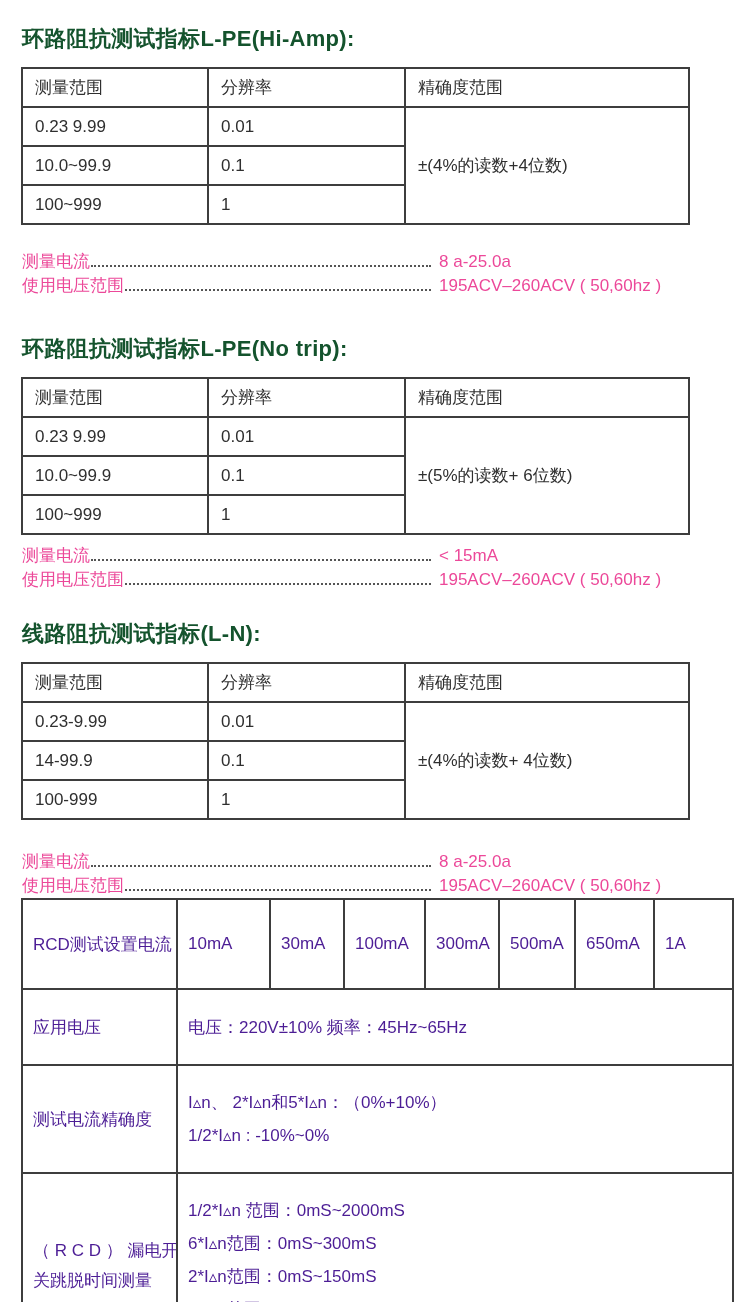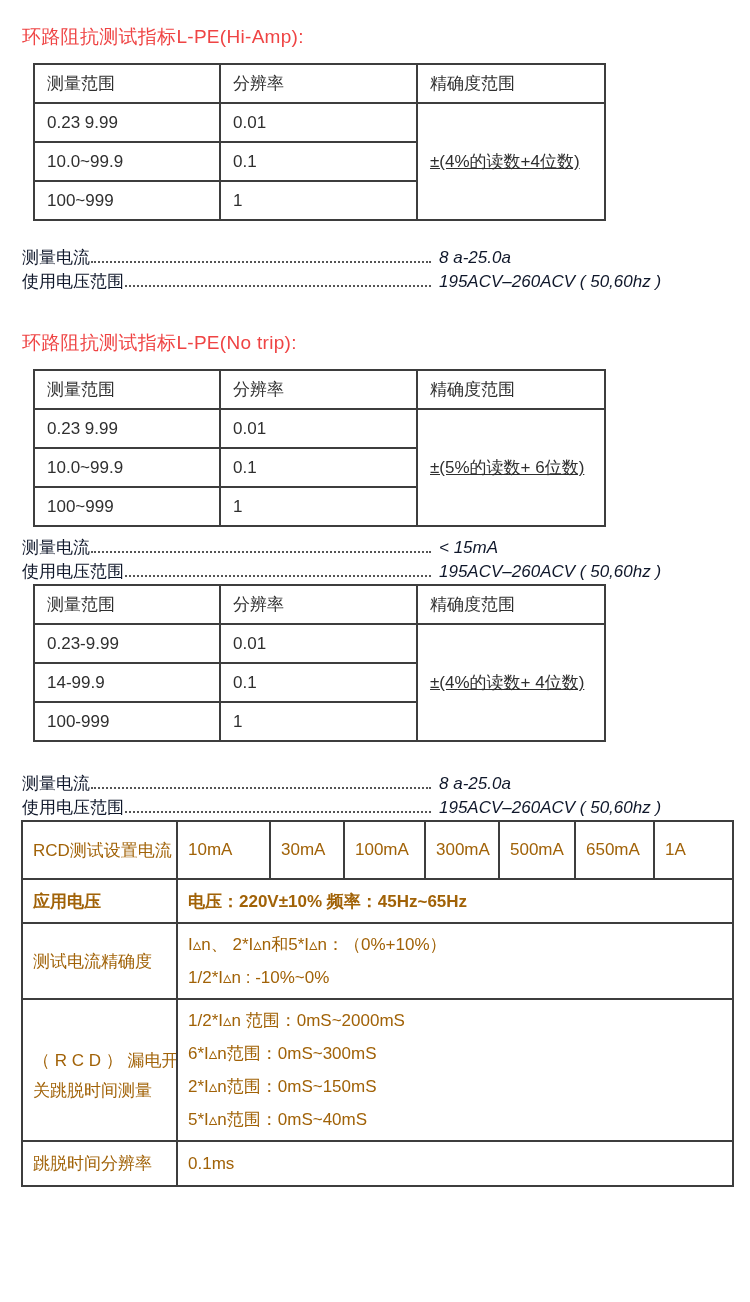--- a/index.html
+++ b/index.html
@@ -6,103 +6,102 @@
   .page {
     width: 750px;
     min-height: 1302px;
     box-sizing: border-box;
     background: #ffffff;
     padding: 24px 15px 20px 21px;
     font-family: "Liberation Sans", "DejaVu Sans", sans-serif;
     color: #303030;
   }
   .section-heading {
-    font-size: 19px;
-    font-weight: 400;
-    color: #ef4444;
+    font-size: 22px;
+    font-weight: 700;
+    color: #14532d;
     margin: 0 0 13px 1px;
     letter-spacing: 0.3px;
   }
   .mt-sec   { margin-top: 36px; }
   .mt-sec-sm{ margin-top: 27px; }
 
   
   table.spec-table {
     border-collapse: collapse;
-    width: 573px;
+    width: 669px;
     table-layout: fixed;
-    margin-left: 12px;
   }
   table.spec-table td {
     border: 2px solid #3d3d3d;
     font-size: 17px;
     color: #2f2f2f;
     padding: 3px 12px;
     height: 31px;
     vertical-align: middle;
     overflow: hidden;
     white-space: nowrap;
   }
   .spec-col-1 { width: 186px; }
   .spec-col-2 { width: 197px; }
   .spec-col-3 { width: auto;  }
-  td.acc-cell { vertical-align: top; padding-top: 9px; text-decoration: underline; }
+  td.acc-cell { vertical-align: top; padding-top: 9px; }
 
   
   .leaders { margin: 25px 0 0 1px; }
   .leaders.tight  { margin-top: 9px;  }
   .leaders.mid    { margin-top: 30px; }
   .leader-line {
     display: flex;
     align-items: flex-start;
     font-size: 17px;
     line-height: 24px;
-    color: #0f172a;
+    color: #ec4899;
     white-space: nowrap;
   }
   .leader-left {
     width: 412px;
     flex: none;
     display: flex;
     align-items: baseline;
   }
   .leader-dots {
     flex: 1;
     border-bottom: 2px dotted #555555;
     margin: 0 3px 4px 1px;
     min-width: 20px;
   }
-  .leader-value { padding-left: 5px; font-style: italic; }
+  .leader-value { padding-left: 5px; }
 
   
   table.rcd-table {
     border-collapse: collapse;
     width: 713px;
     table-layout: fixed;
   }
   table.rcd-table td {
     border: 2px solid #3d3d3d;
     font-size: 17px;
-    color: #a16207;
-    padding: 4px 10px;
+    color: #4c1d95;
+    padding: 20px 10px;
     vertical-align: middle;
     overflow: hidden;
   }
   .rcd-c0 { width: 155px; }
   .rcd-c1 { width: 93px; }
   .rcd-c2 { width: 74px; }
   .rcd-c3 { width: 81px; }
   .rcd-c4 { width: 74px; }
   .rcd-c5 { width: 76px; }
   .rcd-c6 { width: 79px; }
   .rcd-c7 { width: auto; }
   td.rcd-label { padding-left: 12px; white-space: nowrap; }
   tr.row-currents td { height: 48px; }
   td.current-cell { white-space: nowrap; }
-  tr.row-voltage td { height: 34px; font-weight: bold; }
+  tr.row-voltage td { height: 34px; }
   td.cell-top { vertical-align: top; padding-top: 8px; }
   .cell-line    { line-height: 33px; white-space: nowrap; }
   .cell-line-lg { line-height: 35px; white-space: nowrap; }
   .trip-label-line { line-height: 30px; white-space: nowrap; margin-top: 12px; }
   .trip-label-line + .trip-label-line { margin-top: 0; }
 </style>
 </head>
 <body>
 
 <div class="page">
@@ -194,20 +193,21 @@
     </div>
     <div class="leader-line">
       <span class="leader-left">
           <span>使用电压范围</span>
           <span class="leader-dots"></span>
         </span>
       <span class="leader-value">195ACV–260ACV ( 50,60hz )</span>
     </div>
   </div>
 
+  <h2 class="section-heading mt-sec-sm">线路阻抗测试指标(L-N):</h2>
 
   <table class="spec-table">
     <colgroup>
         <col class="spec-col-1">
         <col class="spec-col-2">
         <col class="spec-col-3">
       </colgroup>
     <tbody>
         <tr>
       <td>测量范围</td>

